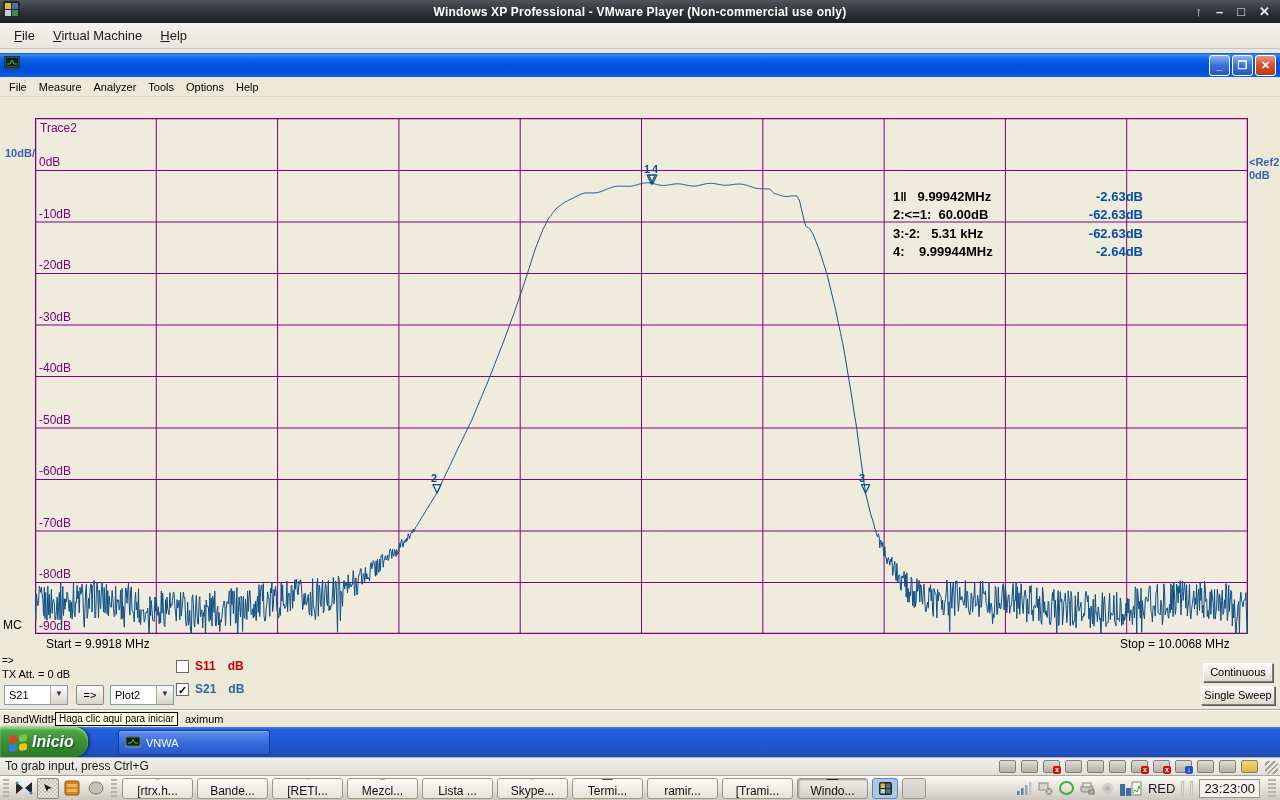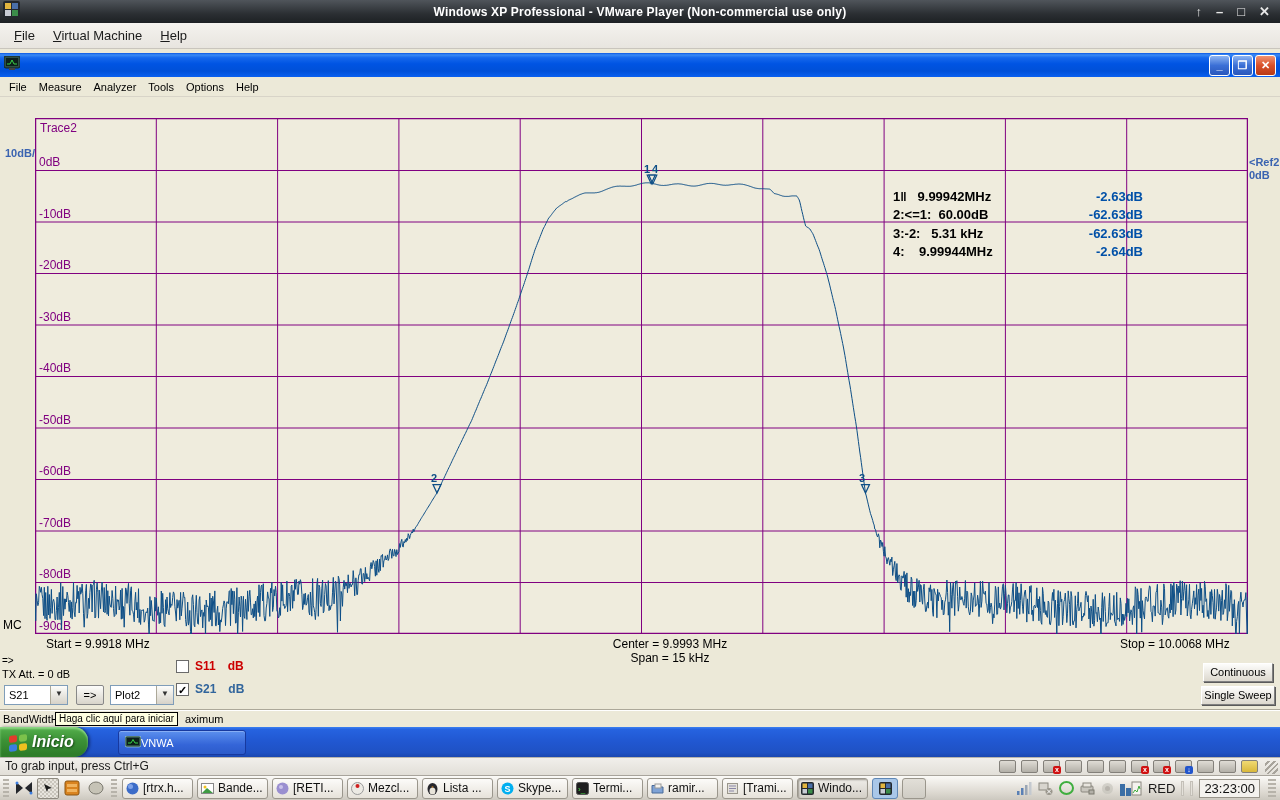--- a/index.html
+++ b/index.html
@@ -105,24 +105,24 @@
 
   
   #xp-taskbar { left:0; top:678px; width:1280px; height:30px;
     background:linear-gradient(#3A80F2 0%,#2663E0 8%,#2158d2 45%,#1f51c4 85%,#1a47b0 100%); }
   #start-btn { left:0; top:0; width:88px; height:30px; border-radius:0 14px 14px 0;
     background:linear-gradient(#55b04c 0%,#3c9136 45%,#2e7d29 90%);
     box-shadow:inset 0 2px 2px #8cd784, 2px 0 3px rgba(0,0,20,.45);
     display:flex; align-items:center; gap:4px; padding-left:8px;
     color:#fff; font-weight:bold; font-style:italic; font-size:16px;
     text-shadow:1px 1px 2px #1c4a18; }
-  #task-vnwa { left:118px; top:3px; width:128px; height:25px; border-radius:3px;
+  #task-vnwa { left:118px; top:3px; width:152px; height:25px; border-radius:3px;
     background:linear-gradient(#5c90ee,#3465d8 60%,#2c5bca);
     border:1px solid #17399f; box-shadow:inset 0 1px 0 #87aef5;
-    display:flex; align-items:center; padding-left:6px;
+    display:flex; align-items:center; gap:5px; padding-left:6px;
     color:#fff; font-size:11px; }
   #xp-tray { left:1140px; top:0; width:140px; height:30px; display:flex;
     align-items:center; color:#fff; font-size:11px;
     background:linear-gradient(#2f74ea,#2158d2 60%,#1d4dbd); }
   #tray-lang { margin-left:14px; }
   #tray-chevron { width:18px; height:18px; border-radius:50%; margin-left:8px;
     background:linear-gradient(#7db4f6,#2e7ae8); border:1px solid #d6e6fb;
     color:#fff; font-size:11px; font-weight:bold; text-align:center; line-height:16px; }
   #tray-pdf { width:14px; height:14px; margin-left:6px; background:#c41200; border-radius:2px;
     color:#fff; font-size:10px; font-weight:bold; text-align:center; line-height:14px; }
@@ -155,21 +155,21 @@
   #host-taskbar { left:0; top:775px; width:1280px; height:25px;
     background:linear-gradient(#fbfaf7,#dcd8d0 70%,#ccc8bf);
     border-top:1px solid #a8a49c; display:flex; align-items:center; }
   .handle { width:6px; height:19px; margin:0 3px;
     background:repeating-linear-gradient(#b7b3aa 0 2px,transparent 2px 4px); }
   .launcher { width:22px; height:21px; border:1px solid transparent; border-radius:2px;
     margin:0 1px; display:flex; align-items:center; justify-content:center; }
   .launcher.pressed { border-color:#8d897f; background:repeating-conic-gradient(#c9c5bc 0 25%,#e8e5de 0 50%) 0 0/4px 4px; }
   .tbtn { width:71px; height:21px; margin:0 2px; border:1px solid #9a968c; border-radius:3px;
     background:linear-gradient(#fcfbf9,#e6e2da); display:flex; align-items:center; gap:4px;
-    padding:0 3px; font-size:12px; color:#111; white-space:nowrap; overflow:hidden; }
+    padding:0 3px; font-size:12px; color:#111; white-space:nowrap; overflow:hidden;flex-direction:column; }
   .tbtn.active { background:linear-gradient(#efede9,#d3cfc7); box-shadow:inset 1px 1px 2px #9a968c; }
   .tbtn.iconbtn { width:26px; justify-content:center; background:#a9c7e8;
     border-color:#5f87b5; }
   .tbtn.blank { width:24px; background:linear-gradient(#e2dfd8,#cfccc4); }
   #host-tray { margin-left:auto; display:flex; align-items:center; gap:6px; padding-right:4px; }
   #net-label { font-size:13px; color:#1a1a1a; }
   .tray-sep { width:3px; height:15px; background:#e4e1da; border:1px solid #c4c0b8; }
   #host-clock { border:1px solid #9a968c; background:#f4f2ee; padding:1px 4px;
     font-size:13px; color:#111; }
   #host-grip { width:8px; height:18px;
@@ -298,24 +298,20 @@
     </div>
 
     <div class="abs" id="readout">
       <div class="ro-row"><span class="ro-label">1‖   9.99942MHz</span><span class="ro-value">-2.63dB</span></div>
       <div class="ro-row"><span class="ro-label">2:&lt;=1:  60.00dB</span><span class="ro-value">-62.63dB</span></div>
       <div class="ro-row"><span class="ro-label">3:-2:   5.31 kHz</span><span class="ro-value">-62.63dB</span></div>
       <div class="ro-row"><span class="ro-label">4:    9.99944MHz</span><span class="ro-value">-2.64dB</span></div>
     </div>
 
     <div class="abs freq-label" id="start-label">Start = 9.9918 MHz</div>
-    <div class="abs freq-label" id="center-span">
-      <div>Center = 9.9993 MHz</div>
-      <div>Span = 15 kHz</div>
-    </div>
     <div class="abs freq-label" id="stop-label">Stop = 10.0068 MHz</div>
 
     <div class="abs tiny-text" id="txatt-arrow">=&gt;</div>
     <div class="abs" id="txatt">TX Att.  = 0 dB</div>
 
     <div class="abs combo" id="combo-sparam">
       <span class="val">S21</span>
       <span class="drop">▼</span>
     </div>
     <div class="abs" id="route-btn">=&gt;</div>

